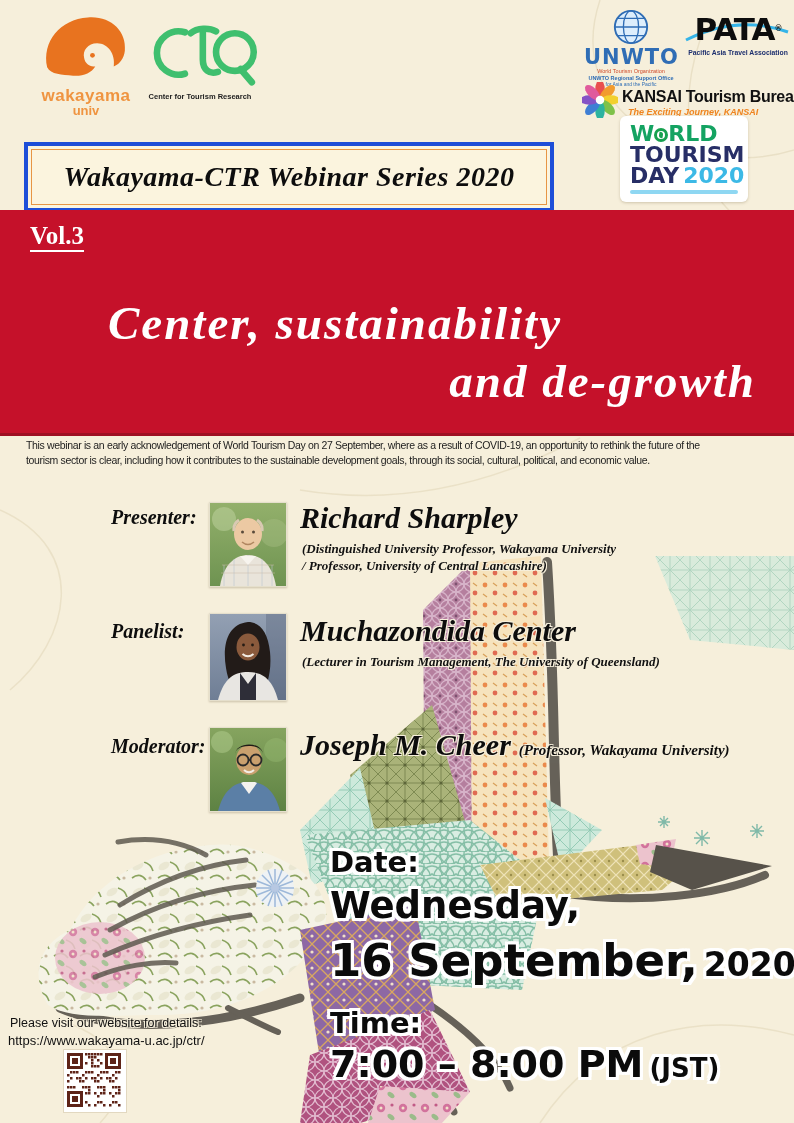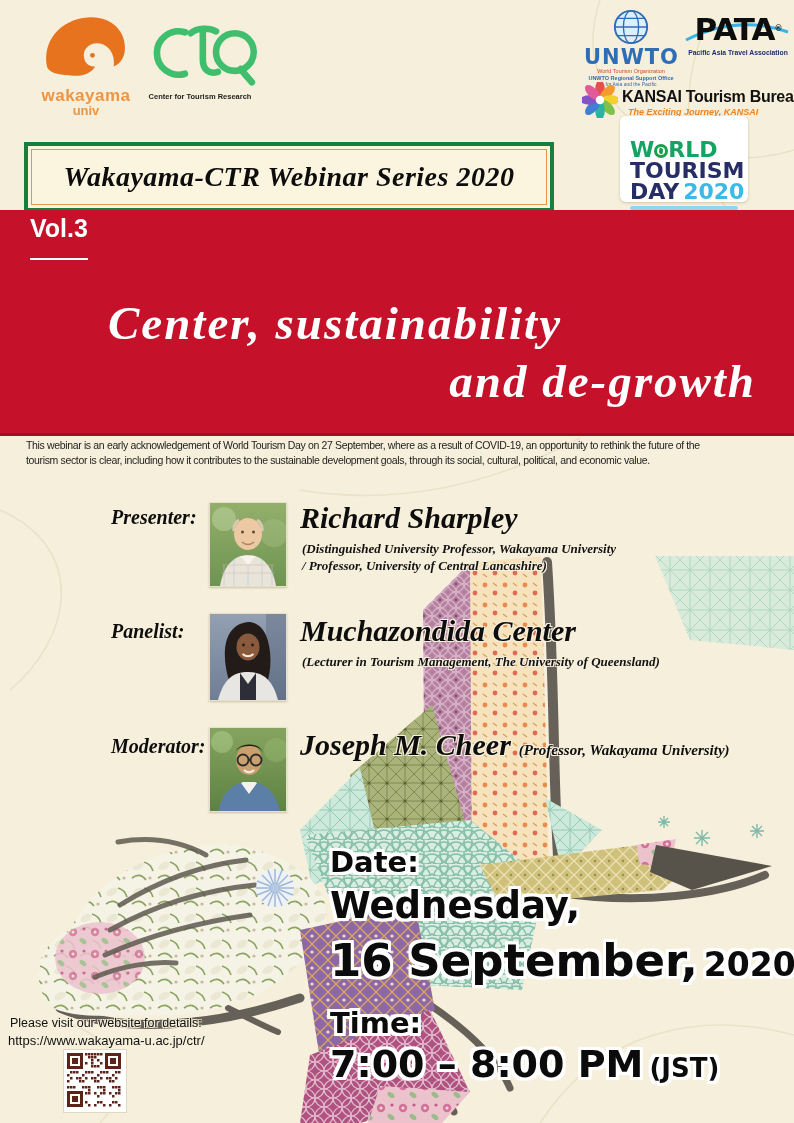--- a/index.html
+++ b/index.html
@@ -27,36 +27,36 @@
   .pata-reg{font-size:8px;vertical-align:top;}
   .pata-swoosh{position:absolute;left:0;top:0;width:108px;height:40px;pointer-events:none;}
   .pata-caption{font-size:6.8px;font-weight:bold;color:#1d2f6e;margin-top:3px;}
   .kansai{left:582px;top:82px;width:212px;}
   .kansai-title{position:absolute;left:40px;top:6px;font-size:16px;font-weight:bold;color:#111;letter-spacing:-.3px;white-space:nowrap;}
   .kansai-tagline{position:absolute;left:46px;top:25px;font-size:9px;font-style:italic;font-weight:bold;color:#ef8420;white-space:nowrap;}
   .wtd-card{left:620px;top:116px;width:128px;height:86px;background:#fff;border-radius:6px;
     box-shadow:0 1px 3px rgba(90,70,30,.25);padding:7px 10px 6px 10px;box-sizing:border-box;
     font-family:"DejaVu Sans",sans-serif;font-weight:bold;}
   .wtd-line{font-size:22px;line-height:21px;letter-spacing:0;}
-  .wtd-world{color:#14a362;margin-top:16px;}
+  .wtd-world{color:#14a362;}
   .wtd-compass{display:inline-block;width:14px;height:14px;border:3px solid #17a14f;border-radius:50%;box-sizing:border-box;vertical-align:-1px;position:relative;}
   .wtd-compass i{position:absolute;left:2px;top:1px;width:4px;height:6px;background:#17a14f;border-radius:0 60% 0 60%;transform:rotate(12deg);}
   .wtd-navy{color:#272e66;}
   .wtd-year{color:#3cb9e6;margin-left:4px;}
   .wtd-bar{height:4px;background:#8ed7f2;margin-top:4px;border-radius:2px;}
   
   .banner{left:24px;top:142px;width:522px;height:62px;background:#fbf4de;
-    border:4px solid #15803d;box-shadow:inset 0 0 0 3px #fbf4de, inset 0 0 0 4px #e79544;
+    border:4px solid #1d4ed8;box-shadow:inset 0 0 0 3px #fbf4de, inset 0 0 0 4px #e79544;
     display:flex;align-items:center;justify-content:center;}
   .banner-title{font-family:"Liberation Serif","DejaVu Serif",serif;font-weight:bold;font-style:italic;
     font-size:28px;color:#0d0d0d;letter-spacing:.5px;}
   
   .hero{left:0;top:210px;width:794px;height:226px;background:#c5112a;border-bottom:3px solid #9e0f22;box-sizing:border-box;}
-  .hero-vol{position:absolute;left:30px;top:4px;color:#fff;font-family:Liberation Sans, sans-serif;
-    font-weight:bold;font-size:25px;border-bottom:2px solid #fff;padding-bottom:15px;}
+  .hero-vol{position:absolute;left:30px;top:12px;color:#fff;font-family:Liberation Serif, serif;
+    font-weight:bold;font-size:25px;border-bottom:2px solid #fff;padding-bottom:0;}
   .hero-t1{position:absolute;left:108px;top:86px;color:#fff;font-family:"Liberation Serif","DejaVu Serif",serif;
     font-weight:bold;font-style:italic;font-size:47px;letter-spacing:2px;white-space:nowrap;}
   .hero-t2{position:absolute;right:38px;top:144px;color:#fff;font-family:"Liberation Serif","DejaVu Serif",serif;
     font-weight:bold;font-style:italic;font-size:47px;letter-spacing:2px;white-space:nowrap;}
   
   .desc{left:26px;top:438px;width:744px;color:#1c1c1c;font-size:10.5px;letter-spacing:-.35px;line-height:15px;white-space:nowrap;}
   
   .role{font-family:"Liberation Serif","DejaVu Serif",serif;font-weight:bold;font-style:italic;font-size:20px;color:#0d0d0d;margin-left:23px;}
   .pname{font-family:"Liberation Serif","DejaVu Serif",serif;font-weight:bold;font-style:italic;font-size:30px;color:#0d0d0d;white-space:nowrap;}
   .paff{font-family:"Liberation Serif","DejaVu Serif",serif;font-weight:bold;font-style:italic;font-size:13px;color:#111;white-space:nowrap;}

